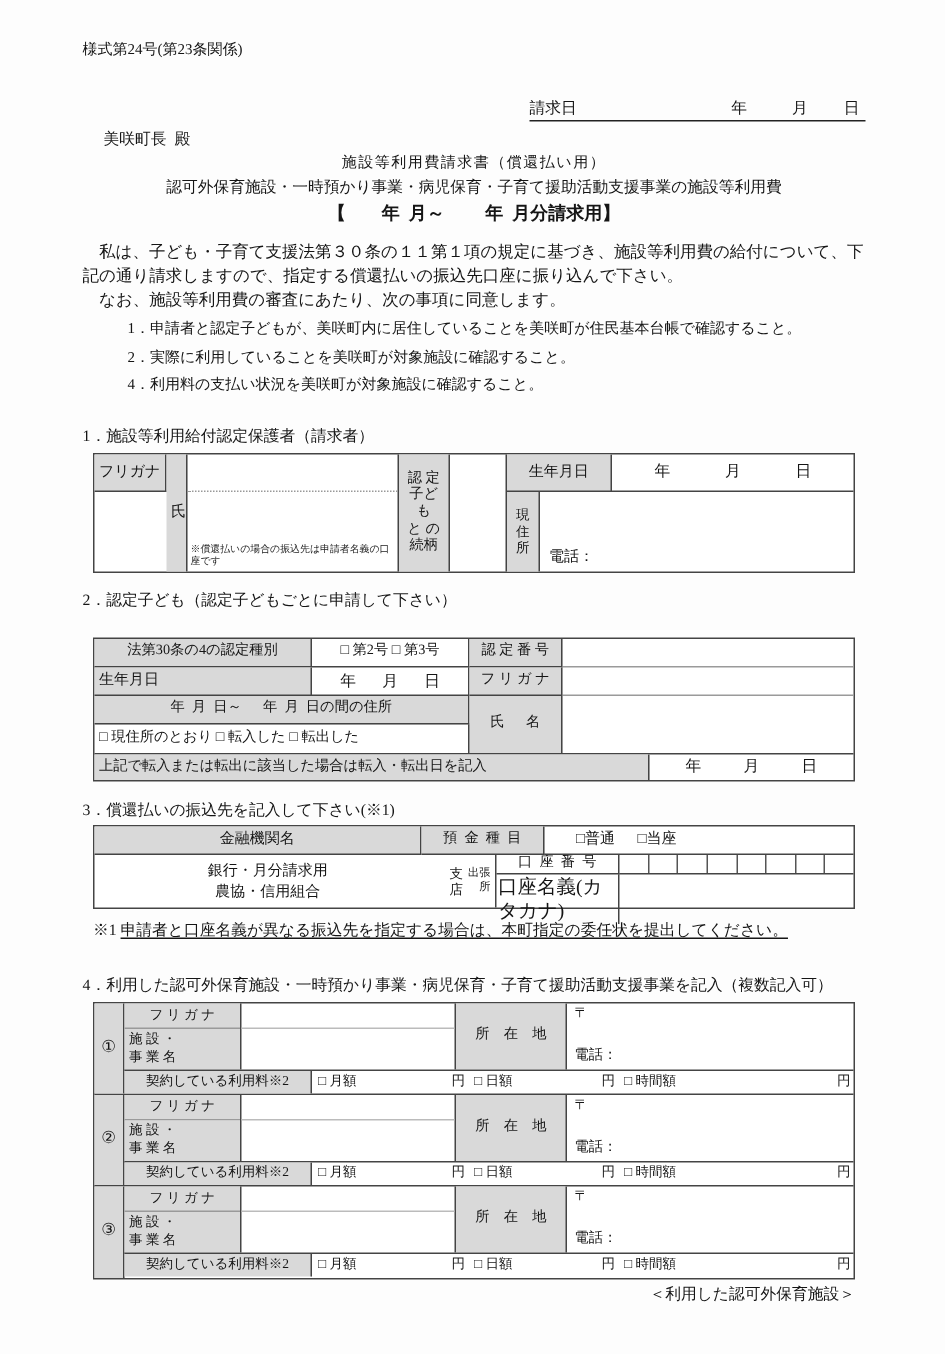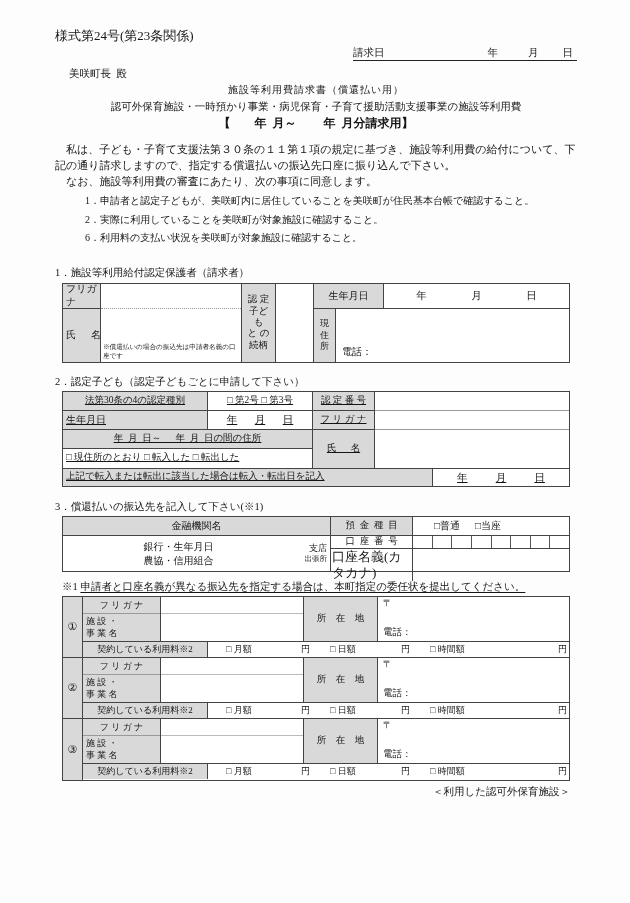--- a/index.html
+++ b/index.html
@@ -5,23 +5,23 @@
   html,body { margin:0; padding:0; background:#ffffff; }
   .page {
     width:630px; height:903px; background:#fdfdfd; position:relative;
     font-family:"Liberation Serif","DejaVu Serif",serif; color:#151515;
     overflow:hidden; box-sizing:border-box; padding:28px 53px 0 55px;
     font-size:10.5px; line-height:1.25;
   }
   .pre { white-space:pre; }
   .preline { white-space:pre-line; }
   
-  .form-number { font-size:13px; }
+  .form-number { font-size:10px; }
   .request-line {
-    width:224px; margin-left:auto; margin-top:2px;
+    width:224px; margin-left:auto; margin-top:25px;
     border-bottom:1px solid #222; display:flex; align-items:flex-end;
     padding-bottom:1px; font-size:10.5px;
   }
   .request-line .sp { flex:1; }
   .request-line .y { margin-right:30px; }
   .request-line .m { margin-right:24px; }
   .request-line .d { margin-right:4px; }
   .addressee { margin-top:6px; margin-left:14px; }
   .doc-title { text-align:center; font-size:10px; margin-top:3px; letter-spacing:1px; }
   .doc-subtitle { text-align:center; font-size:10.5px; margin-top:4px; }
@@ -42,53 +42,53 @@
   .tbl, .tbl * { box-sizing:border-box; }
   .cell { display:flex; align-items:center; padding:0 3px; font-size:10px; overflow:hidden; }
   .shaded { background:#d9d9d9; }
   .br { border-right:1px solid #444; }
   .bb { border-bottom:1px solid #444; }
   .bbl { border-bottom:1px solid #9a9a9a; }
   .center { justify-content:center; text-align:center; }
   .ymd { flex:1; display:flex; align-items:center; justify-content:space-around; padding:0 10px; }
   
   .t1 { margin-top:4px; height:80px; display:flex; }
-  .t1 .colA { width:38px; display:flex; flex-direction:column; }
+  .t1 .colA { width:62px; display:flex; flex-direction:row; }
   .t1 .colA .r1 { height:25px; }
   .t1 .colA .r2 { flex:1; }
   .t1 .colB { width:141px; display:flex; flex-direction:column; border-right:1px solid #444; }
   .t1 .colB .r1 { height:25px; border-bottom:1px dotted #999; }
   .t1 .colB .r2 { flex:1; display:flex; flex-direction:column; justify-content:flex-end; }
   .t1 .note { font-size:6.6px; padding:0 1px 2px 2px; color:#222; }
   .t1 .colC { width:34px; font-size:9.5px; line-height:1.2; }
   .t1 .colD { width:38px; border-right:1px solid #444; }
   .t1 .colE { flex:1; display:flex; flex-direction:column; }
   .t1 .colE .er1 { height:25px; display:flex; }
   .t1 .birth-label { width:70px; }
   .t1 .colE .er2 { flex:1; display:flex; }
   .t1 .addr-label { width:22px; font-size:9px; line-height:1.25; padding:0 2px; }
   .t1 .phone-cell { flex:1; display:flex; flex-direction:column; justify-content:flex-end; padding:0 0 3px 6px; font-size:10px; }
   
-  .t2 { margin-top:3px;text-decoration:underline; }
+  .t2 { margin-top:18px; }
   .t2-grid { display:grid; grid-template-columns:145px 105px 62px auto; grid-auto-rows:19px; }
   .t2 .rowspan2 { grid-row:span 2; }
   .t2 .colspan2 { grid-column:span 2; }
   .t2 .small { font-size:9.5px; }
   .t2-r5 { height:18px; display:flex; border-top:1px solid #444; }
   .t2-r5 .lbl { width:370px; font-size:9.5px; }
   
   .t3 { margin-top:3px; }
   .t3 .r1 { height:19px; display:flex; }
-  .t3 .bank-header { width:268px; }
+  .t3 .bank-header { width:218px; }
   .t3 .deposit-label { width:82px; font-size:9.5px; }
   .t3 .deposit-opts { flex:1; padding-left:21px; }
   .t3 .r2 { height:35px; display:flex; }
   .t3 .bank-cell { width:268px; border-right:1px solid #444; display:flex; align-items:center; }
   .t3 .bank-names { flex:1; text-align:center; font-size:10px; line-height:1.35; }
-  .t3 .branch-names { width:36px; text-align:right; padding-right:3px; display:flex; flex-direction:column; }
+  .t3 .branch-names { width:36px; text-align:right; padding-right:3px; display:flex; flex-direction:row; }
   .t3 .branch-names .b1 { font-size:9px; }
   .t3 .branch-names .b2 { font-size:7.5px; }
   .t3 .r2-right { flex:1; display:flex; flex-direction:column; }
   .t3 .acc-row { height:19px; display:flex; }
   .t3 .acc-label { width:82px; font-size:9.5px; }
   .t3 .boxes { flex:1; display:flex; border-bottom:1px solid #444; }
   .t3 .box { flex:1; border-left:1px solid #555; }
   .t3 .box:first-child { border-left:none; }
   .t3 .accname-row { flex:1; display:flex; }
   .t3 .accname-label { width:82px; font-size:13px; padding:0 1px; }
@@ -109,21 +109,21 @@
   .t4 .inputcol .f { height:17px; border-bottom:1px solid #bbb; }
   .t4 .inputcol .n { flex:1; }
   .t4 .loccol { width:74px; border-right:1px solid #444; font-size:9.5px; }
   .t4 .addrcol { flex:1; display:flex; flex-direction:column; padding:1px 0 2px 5px; }
   .t4 .postal { font-size:9px; }
   .t4 .spacer { flex:1; }
   .t4 .phone { font-size:9.5px; }
   .t4 .feerow { height:16px; display:flex; border-top:1px solid #444; }
   .t4 .feelabel { width:125px; font-size:9px; }
   .t4 .feerest { flex:1; display:flex; font-size:9px; }
-  .t4 .feegroup { display:flex; justify-content:space-between; align-items:center; padding:0 2px 0 18px; }
+  .t4 .feegroup { display:flex; justify-content:space-between; align-items:center; padding:0 2px 0 4px; }
   .t4 .g1 { width:104px; }
   .t4 .g2 { width:100px; }
   .t4 .g3 { flex:1; }
   .footer-note { width:515px; text-align:right; margin-top:4px; font-size:10.5px; }
 </style>
 </head>
 <body>
 
 <div class="page">
 
@@ -141,21 +141,21 @@
   <div class="doc-title">施設等利用費請求書（償還払い用）</div>
   <div class="doc-subtitle">認可外保育施設・一時預かり事業・病児保育・子育て援助活動支援事業の施設等利用費</div>
   <div class="doc-period pre">【        年  月～         年  月分請求用】</div>
 
   <div class="intro">
     <p>私は、子ども・子育て支援法第３０条の１１第１項の規定に基づき、施設等利用費の給付について、下記の通り請求しますので、指定する償還払いの振込先口座に振り込んで下さい。</p>
     <p>なお、施設等利用費の審査にあたり、次の事項に同意します。</p>
     <div class="agree-items">
       <div class="agree-item">1．申請者と認定子どもが、美咲町内に居住していることを美咲町が住民基本台帳で確認すること。</div>
       <div class="agree-item">2．実際に利用していることを美咲町が対象施設に確認すること。</div>
-      <div class="agree-item">6．利用料の支払い状況を美咲町が対象施設に確認すること。</div>
+      <div class="agree-item">4．利用料の支払い状況を美咲町が対象施設に確認すること。</div>
     </div>
   </div>
 
   <div class="sec-heading h1">1．施設等利用給付認定保護者（請求者）</div>
   <div class="tbl t1">
     <div class="colA">
       <div class="cell shaded br bb r1">フリガナ</div>
       <div class="cell shaded br r2 pre">氏      名</div>
     </div>
     <div class="colB">
@@ -224,21 +224,21 @@
 
   <div class="sec-heading h3">3．償還払いの振込先を記入して下さい(※1)</div>
   <div class="tbl t3">
     <div class="r1">
       <div class="cell shaded br bb center bank-header">金融機関名</div>
       <div class="cell shaded br bb center pre deposit-label">預  金  種  目</div>
       <div class="cell bb pre deposit-opts">□普通      □当座</div>
     </div>
     <div class="r2">
       <div class="bank-cell">
-        <div class="bank-names preline">銀行・生年月日
+        <div class="bank-names preline">銀行・月分請求用
 農協・信用組合</div>
         <div class="branch-names">
           <span class="b1">支店</span>
           <span class="b2">出張所</span>
         </div>
       </div>
       <div class="r2-right">
         <div class="acc-row">
           <div class="cell br bb center pre acc-label">口  座  番  号</div>
           <div class="boxes">
@@ -256,20 +256,21 @@
           <div class="cell br accname-label">口座名義(カタカナ)</div>
           <div class="accname-input"></div>
         </div>
       </div>
     </div>
   </div>
   <div class="note1">
     <span>※1 </span><span class="ul">申請者と口座名義が異なる振込先を指定する場合は、本町指定の委任状を提出してください。</span>
   </div>
 
+  <div class="sec-heading h4">4．利用した認可外保育施設・一時預かり事業・病児保育・子育て援助活動支援事業を記入（複数記入可）</div>
   <div class="tbl t4">
 
     <div class="block">
       <div class="numcol shaded">①</div>
       <div class="rest">
         <div class="top">
           <div class="labelcol">
             <div class="cell shaded center pre f">フ リ ガ ナ</div>
             <div class="cell shaded preline n">施 設 ・
 事 業 名</div>

